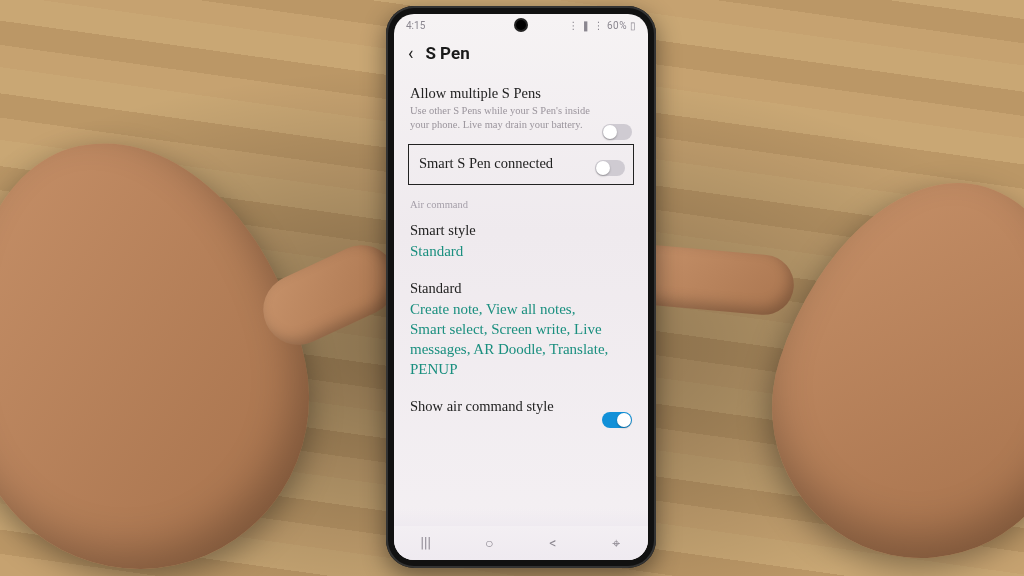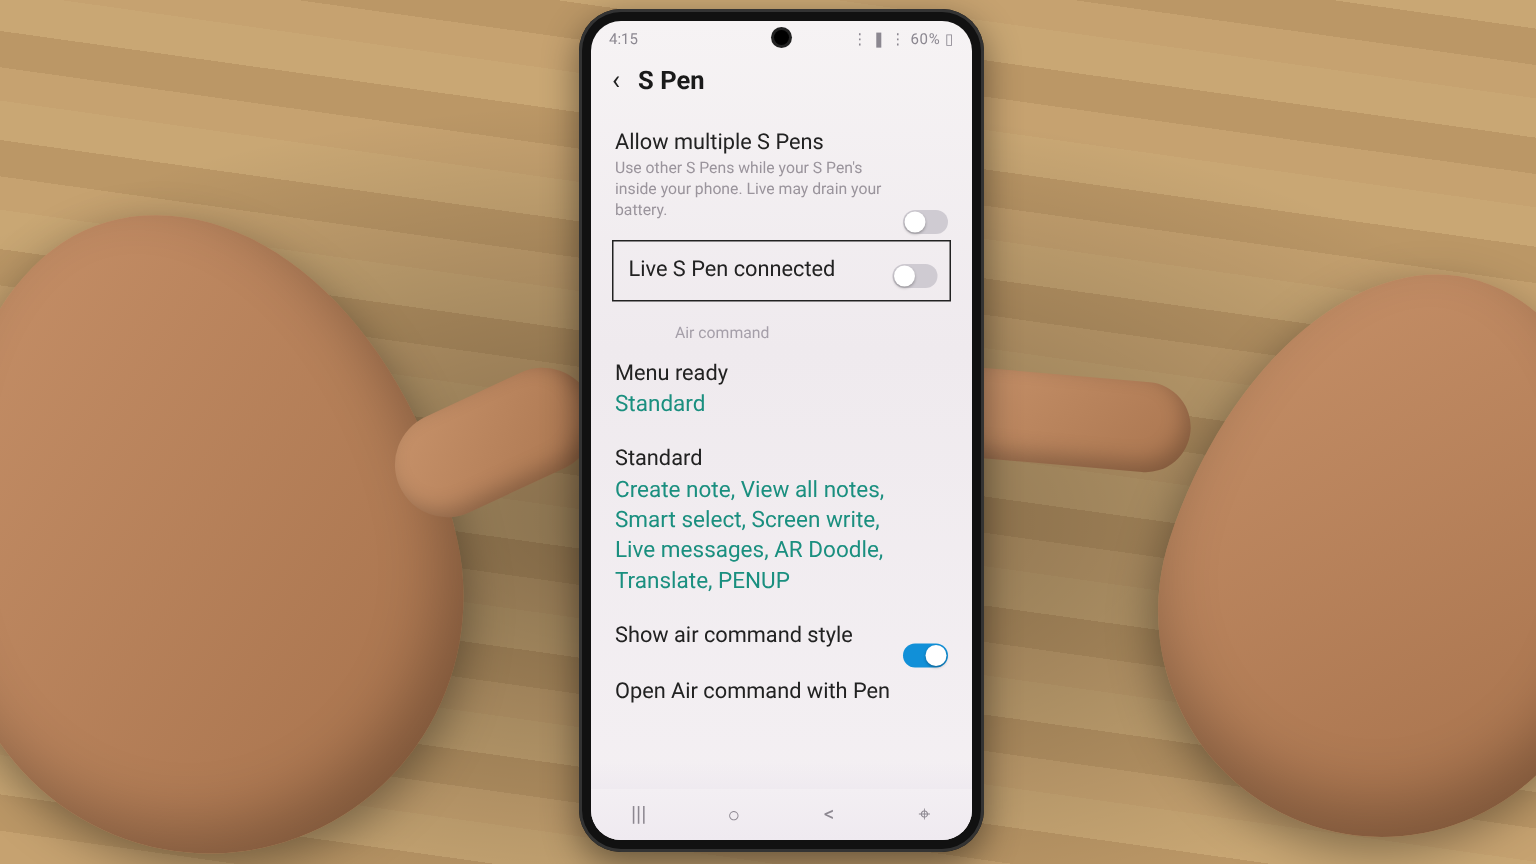--- a/index.html
+++ b/index.html
@@ -27,34 +27,34 @@
   .screen{
     width:100%;height:100%;background:linear-gradient(#f6f3f4,#efeaee 40%,#f4f0f3);
     border-radius:20px;overflow:hidden;position:relative;color:#222;
   }
   .camera{position:absolute;top:6px;left:50%;transform:translateX(-50%);width:10px;height:10px;background:#000;border-radius:50%;box-shadow:0 0 0 2px #222;}
   .statusbar{display:flex;justify-content:space-between;align-items:center;font-size:10px;color:#8b8790;padding:6px 12px 2px;}
   .status-right{letter-spacing:.5px;}
   .header{display:flex;align-items:center;gap:12px;padding:10px 14px 12px;}
   .chev{font-size:18px;color:#222;line-height:1;}
   .title{font-size:17px;font-weight:700;color:#1a1a1a;}
-  .list{padding:0 16px 0;}
+  .list{padding:0 16px 0;font-family:Liberation Serif, serif;}
   .item{padding:10px 0 8px;position:relative;}
   .it-title{font-size:14.5px;color:#222;margin-bottom:2px;}
   .it-sub{font-size:10.5px;color:#9a949c;line-height:1.35;padding-right:34px;}
   .it-green{font-size:15px;color:#1a8f7f;line-height:1.35;padding-right:20px;}
   .toggle{position:absolute;right:0;width:30px;height:16px;border-radius:10px;background:#cfcbd2;}
   .toggle .knob{position:absolute;top:1px;width:14px;height:14px;border-radius:50%;background:#fff;box-shadow:0 1px 2px rgba(0,0,0,.3);}
   .toggle.off .knob{left:1px;}
   .toggle.on{background:#1190d8;}
   .toggle.on .knob{right:1px;}
   .item1 .toggle{bottom:0;}
   .boxed{border:1.5px solid #222;margin:4px -2px 8px;padding:10px 10px 10px;}
   .boxed .toggle{bottom:8px;right:8px;}
-  .section-label{font-size:10.5px;color:#a59fa9;padding:6px 0 2px;margin-left:40px;}
+  .section-label{font-size:10.5px;color:#a59fa9;padding:6px 0 2px;}
   .item-air .toggle{top:24px;}
   .navbar{position:absolute;bottom:0;left:0;right:0;height:34px;display:flex;justify-content:space-around;align-items:center;font-size:14px;color:#8c8790;background:linear-gradient(#f3eff3,#efeaf0);}
   .nav-ico{width:16px;text-align:center;}
   .fade-bottom{position:absolute;left:0;right:0;bottom:34px;height:18px;background:linear-gradient(transparent,#efeaf0);}
 </style>
 </head>
 <body>
 
 <div class="hand left"></div>
 <div class="hand right"></div>
@@ -79,48 +79,45 @@
 
       <div class="item item1">
         <div class="it-title">Allow multiple S Pens</div>
         <div class="it-sub">Use other S Pens while your S Pen's inside your phone. Live may drain your battery.</div>
         <div class="toggle off">
             <div class="knob"></div>
           </div>
       </div>
 
       <div class="boxed item">
-        <div class="it-title">Live S Pen connected</div>
+        <div class="it-title">Smart S Pen connected</div>
         <div class="toggle off">
             <div class="knob"></div>
           </div>
       </div>
 
       <div class="section-label">Air command</div>
 
       <div class="item">
-        <div class="it-title">Menu ready</div>
+        <div class="it-title">Smart style</div>
         <div class="it-green">Standard</div>
       </div>
 
       <div class="item">
         <div class="it-title">Standard</div>
         <div class="it-green">Create note, View all notes, Smart select, Screen write, Live messages, AR Doodle, Translate, PENUP</div>
       </div>
 
       <div class="item item-air">
         <div class="it-title">Show air command style</div>
         <div class="toggle on">
             <div class="knob"></div>
           </div>
       </div>
 
-      <div class="item">
-        <div class="it-title">Open Air command with Pen</div>
-      </div>
 
     </div>
 
     <div class="fade-bottom"></div>
 
     <div class="navbar">
       <span class="nav-ico">|||</span>
       <span class="nav-ico">○</span>
       <span class="nav-ico">&lt;</span>
       <span class="nav-ico">⌖</span>

